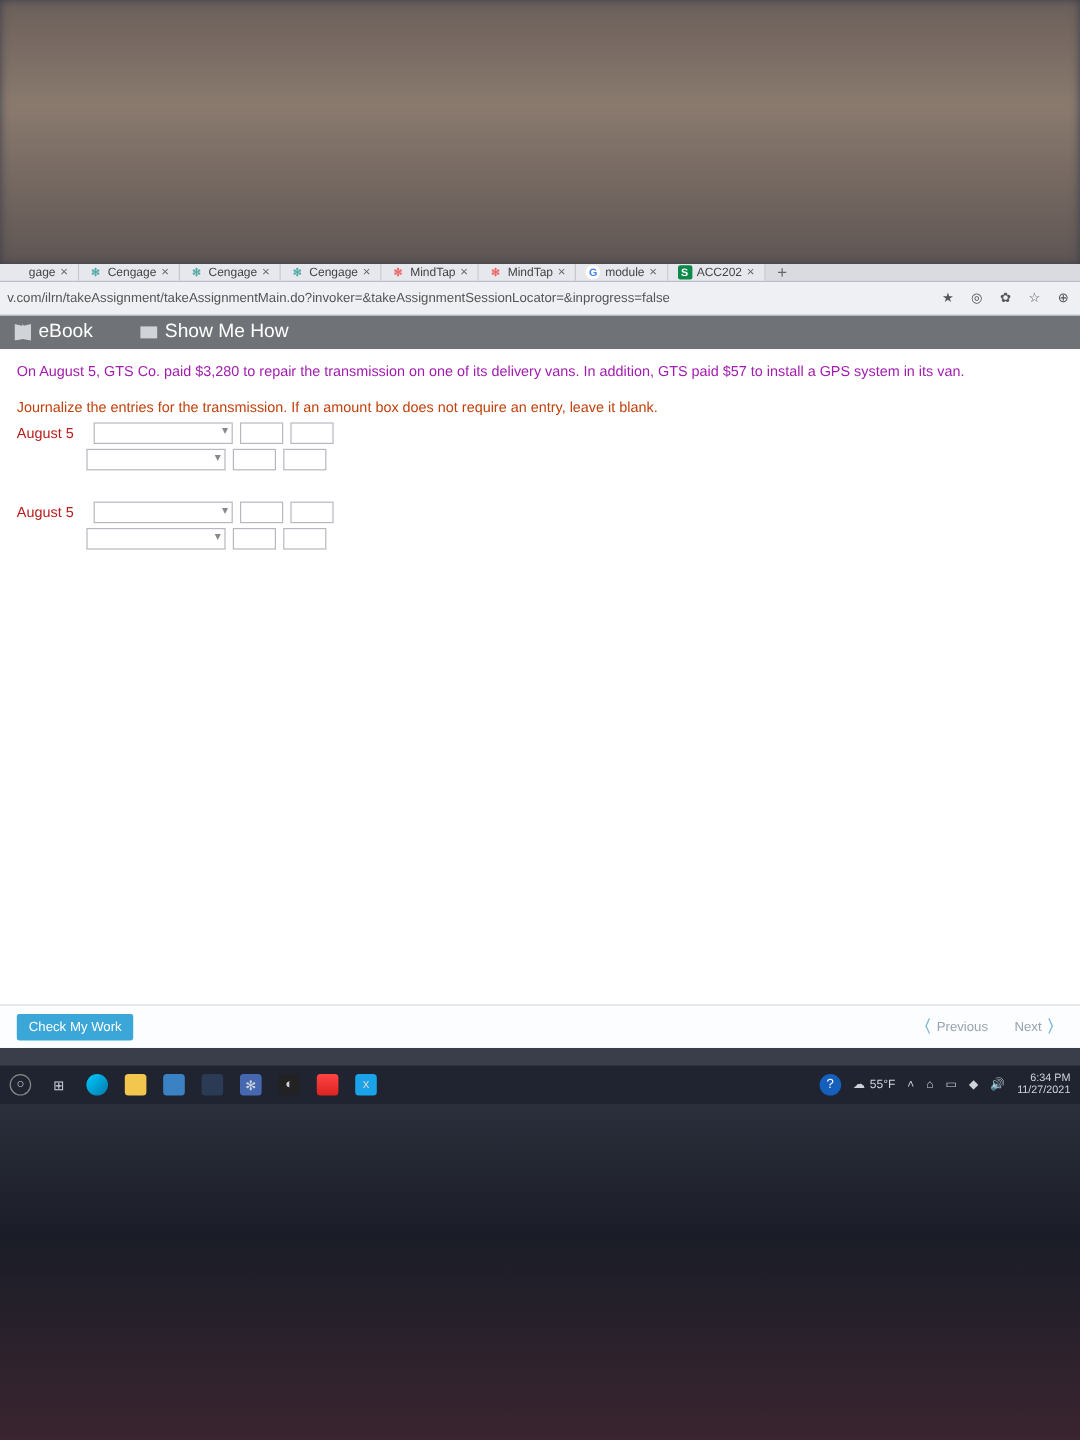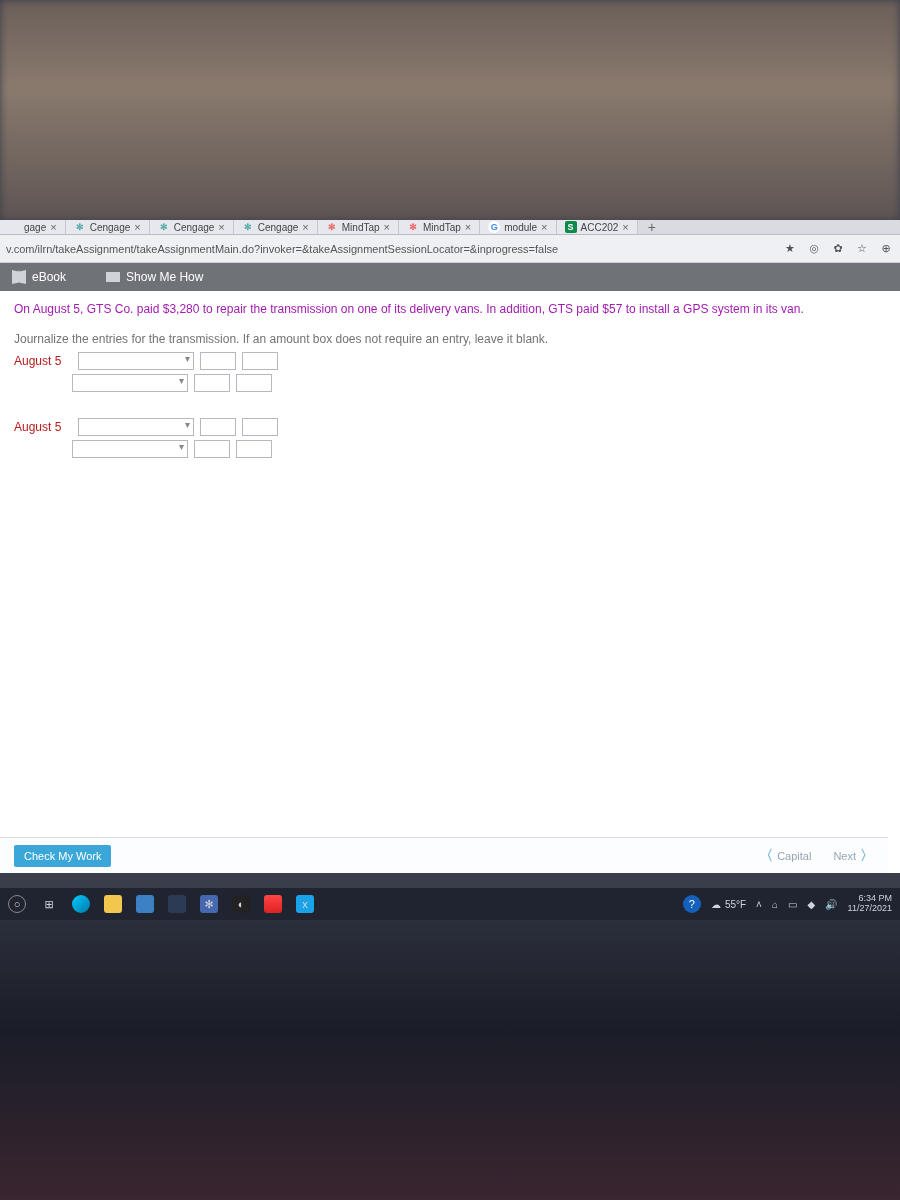--- a/index.html
+++ b/index.html
@@ -74,42 +74,42 @@
   
   .content {
     background: #f5f5f5;
   }
   .gray-toolbar {
     display: flex;
     align-items: center;
     background: #6f7378;
     color: #fff;
     height: 28px;
-    font-size: 12px;
+    font-size: 16px;
     padding: 0 12px;
     gap: 40px;
   }
   .gray-toolbar .tb-item { display: flex; align-items: center; gap: 6px; }
   .book-icon {
     width: 14px; height: 14px;
     background: #d0d3d8;
     clip-path: polygon(0 0, 45% 10%, 50% 0, 55% 10%, 100% 0, 100% 100%, 50% 90%, 0 100%);
   }
   
   .assignment {
     background: #fff;
     padding: 10px 14px 0 14px;
     font-size: 12px;
     color: #0a4d6a;
     min-height: 582px;
     position: relative;
   }
   .section-title { color: #0a4d6a; margin-bottom: 10px; font-size: 12px; }
   .problem-text { color: #a21caf; margin-bottom: 14px; line-height: 1.4; }
-  .instruction { color: #737373; margin-bottom: 6px; }
+  .instruction { color: #c2410c; margin-bottom: 6px; }
   .journal-row {
     display: flex;
     align-items: center;
     gap: 6px;
     margin-bottom: 4px;
   }
   .date-label { color: #b91c1c; width: 58px; }
   .account-select {
     width: 116px; height: 18px;
     border: 1px solid #b5b8bf;
@@ -127,21 +127,21 @@
     width: 36px; height: 18px;
     border: 1px solid #b5b8bf;
     background: #fff;
   }
   .entry-block { margin-bottom: 26px; }
   .indent { margin-left: 58px; }
   
   .bottom-nav {
     position: absolute;
     bottom: 0;
-    left: 0; right: 12px;
+    left: 0; right: 0;
     height: 36px;
     display: flex;
     align-items: center;
     justify-content: space-between;
     padding: 0 14px;
     border-top: 1px solid #d6d9df;
     background: #fbfdff;
   }
   .check-btn {
     background: #3ba7d9;
@@ -282,21 +282,21 @@
           <div class="amount-box"></div>
           <div class="amount-box"></div>
         </div>
       </div>
 
       <div class="bottom-nav">
         <button class="check-btn">Check My Work</button>
         <div class="nav-right">
           <div class="nav-link">
             <span class="chev">〈</span>
-            <span>Capital</span>
+            <span>Previous</span>
           </div>
           <div class="nav-link">
             <span>Next</span>
             <span class="chev">〉</span>
           </div>
         </div>
       </div>
     </div>
   </div>
 </div>

